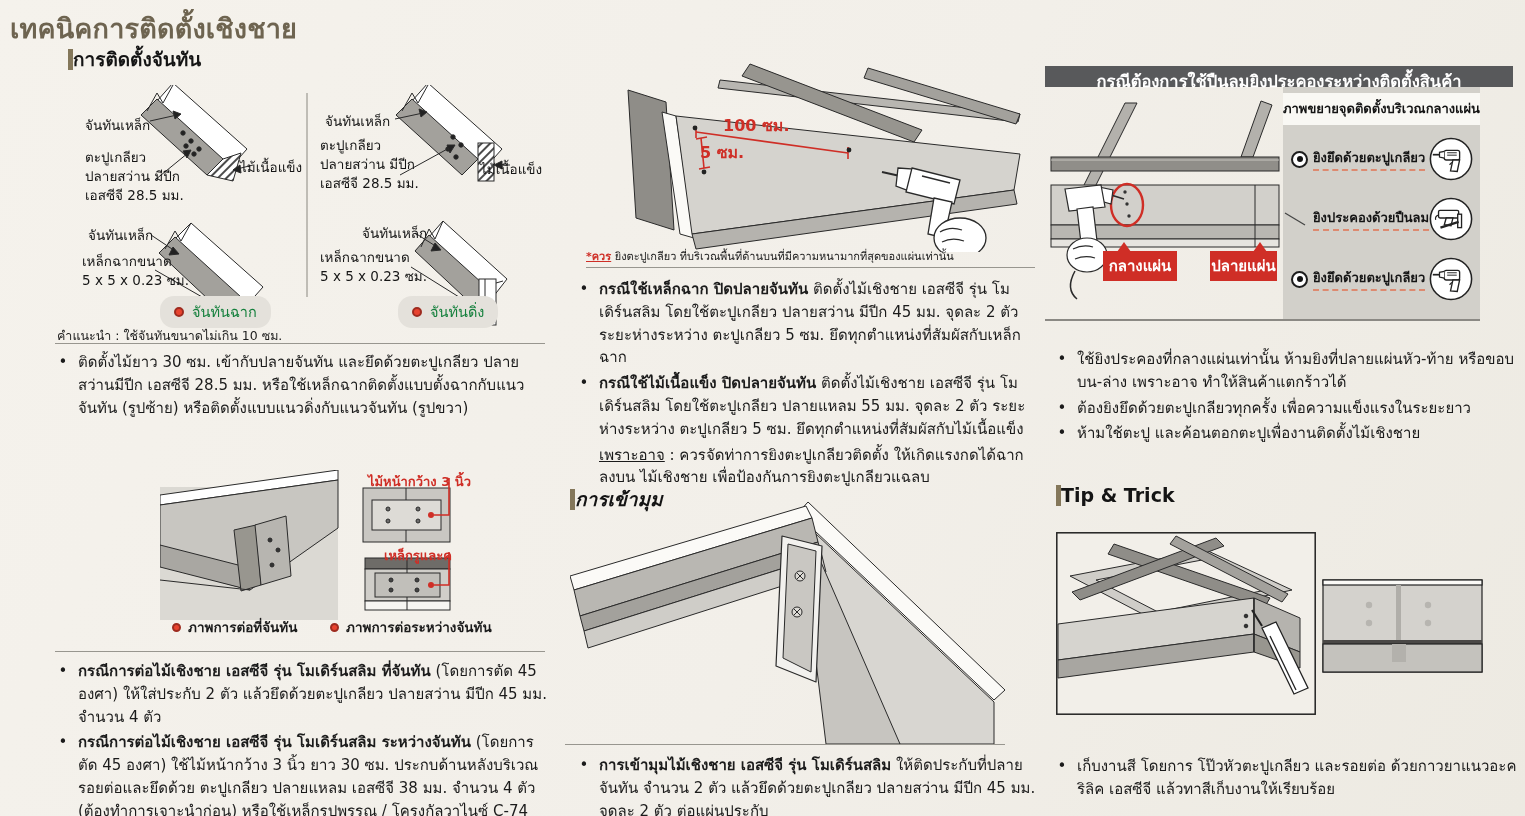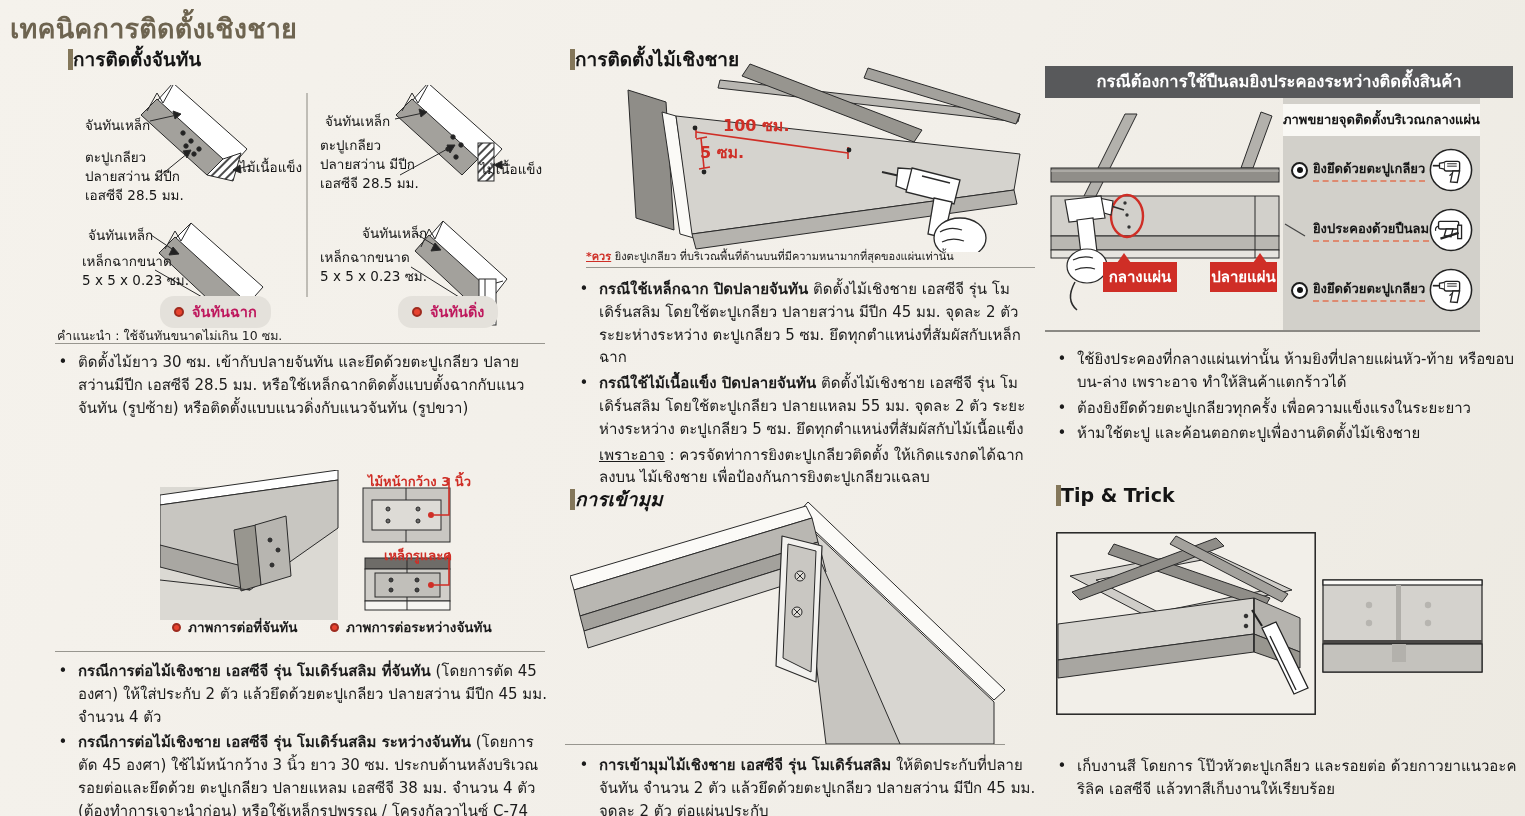--- a/index.html
+++ b/index.html
@@ -10,33 +10,33 @@
   .main-title{font-size:27px;font-weight:bold;color:#6e6450;letter-spacing:.2px;}
   .sec-head{display:flex;align-items:center;gap:0;font-size:19px;font-weight:bold;color:#141414;}
   .sec-bar{width:5px;height:21px;background:#84775a;flex:0 0 auto;}
   .lbl{font-size:13.5px;line-height:1.4;white-space:pre-line;color:#161616;}
   .red{color:#cf2e26;}
   .b{font-weight:bold;}
   .u{text-decoration:underline;}
   .hr{position:absolute;height:1px;background:#98968f;}
   .note{font-size:12.5px;color:#1d1d1d;}
   .badge{position:absolute;display:inline-flex;align-items:center;gap:8px;background:#e4e1db;
-    border-radius:14px;padding:4px 14px 5px;font-weight:bold;font-size:14.5px;color:#be185d;}
+    border-radius:14px;padding:4px 14px 5px;font-weight:normal;font-size:14.5px;color:#15803d;}
   .rdot{width:10px;height:10px;border-radius:50%;background:#e8432f;border:2px solid #9e2b1f;box-sizing:border-box;flex:0 0 auto;}
   .rdot.sm{width:9px;height:9px;}
   .cap{position:absolute;display:inline-flex;align-items:center;gap:7px;font-weight:bold;font-size:13.5px;}
   .redlbl{position:absolute;color:#cf2e26;font-weight:bold;font-size:13px;white-space:nowrap;}
   .dim{position:absolute;color:#cf2e26;font-weight:bold;font-size:16px;white-space:nowrap;}
   .bullets{position:absolute;font-size:15px;line-height:1.52;color:#1b1b1b;}
   .bi{display:flex;gap:9px;margin-bottom:3px;}
   .bi .dot{flex:0 0 12px;text-align:center;}
   .cont{margin-left:21px;}
   
   .airgun-box{position:absolute;left:1045px;top:66px;width:468px;}
-  .airgun-header{height:32px;line-height:32px;background:#58595b;color:#fff;font-weight:bold;
+  .airgun-header{height:21px;line-height:32px;background:#58595b;color:#fff;font-weight:bold;
     font-size:16.5px;text-align:center;}
   .airgun-body{position:relative;width:435px;height:232px;border-bottom:2px solid #8b8984;}
   .airgun-panel{position:absolute;left:238px;top:0;width:197px;height:232px;background:#d2d0ca;}
   .panel-header{margin-top:6px;height:32px;line-height:32px;background:#f9f8f4;text-align:center;
     font-weight:bold;font-size:13px;color:#141414;font-family:Liberation Serif, serif;}
   .pr{position:absolute;left:0;width:197px;height:48px;display:flex;align-items:center;}
   .pr-bullet{flex:0 0 auto;width:17px;height:17px;border-radius:50%;background:#fff;border:2px solid #1d1d1d;
     box-sizing:border-box;margin-left:8px;position:relative;}
   .pr-bullet::after{content:"";position:absolute;left:3.5px;top:3.5px;width:6px;height:6px;border-radius:50%;background:#111;}
   .pr-spacer{flex:0 0 auto;width:25px;margin-left:0;}
@@ -245,24 +245,20 @@
     <div class="bi">
       <span class="dot">•</span>
       <span><span class="b">กรณีการต่อไม้เชิงชาย เอสซีจี รุ่น โมเดิร์นสลิม ที่จันทัน</span><span> (โดยการตัด 45 องศา) ให้ใส่ประกับ 2 ตัว แล้วยึดด้วยตะปูเกลียว ปลายสว่าน มีปีก 45 มม. จำนวน 4 ตัว</span></span>
     </div>
     <div class="bi">
       <span class="dot">•</span>
       <span><span class="b">กรณีการต่อไม้เชิงชาย เอสซีจี รุ่น โมเดิร์นสลิม ระหว่างจันทัน</span><span> (โดยการตัด 45 องศา) ใช้ไม้หน้ากว้าง 3 นิ้ว ยาว 30 ซม. ประกบด้านหลังบริเวณรอยต่อและยึดด้วย ตะปูเกลียว ปลายแหลม เอสซีจี 38 มม. จำนวน 4 ตัว (ต้องทำการเจาะนำก่อน) หรือใช้เหล็กรูปพรรณ / โครงกัลวาไนซ์ C-74 และ U76 เอสซีจี แล้วยึดด้วย ตะปูเกลียว ปลายสว่าน มีปีก 45 มม. จำนวน 4 ตัว</span></span>
     </div>
   </div>
 
-  <div class="abs sec-head" style="left:570px;top:44px;">
-    <span class="sec-bar"></span>
-    <span>การติดตั้งไม้เชิงชาย</span>
-  </div>
 
   <svg class="abs" style="left:600px;top:62px;" width="435" height="190" viewBox="0 0 435 190">
     <g stroke="#2a2a2a" stroke-width="1">
       <polygon points="120,18 420,52 418,60 118,26" fill="#b8b6b1"></polygon>
       <polygon points="150,2 322,68 314,80 142,14" fill="#97958f"></polygon>
       <polygon points="268,6 420,52 416,62 264,16" fill="#a3a19c"></polygon>
       <polygon points="28,28 66,40 74,168 36,156" fill="#8f8d88"></polygon>
       <polygon points="62,50 76,54 94,176 80,172" fill="#fbfaf7"></polygon>
       <polygon points="76,54 420,92 414,128 92,172" fill="#d5d3ce"></polygon>
       <polygon points="92,172 414,128 417,142 96,187" fill="#b5b3ae"></polygon>

